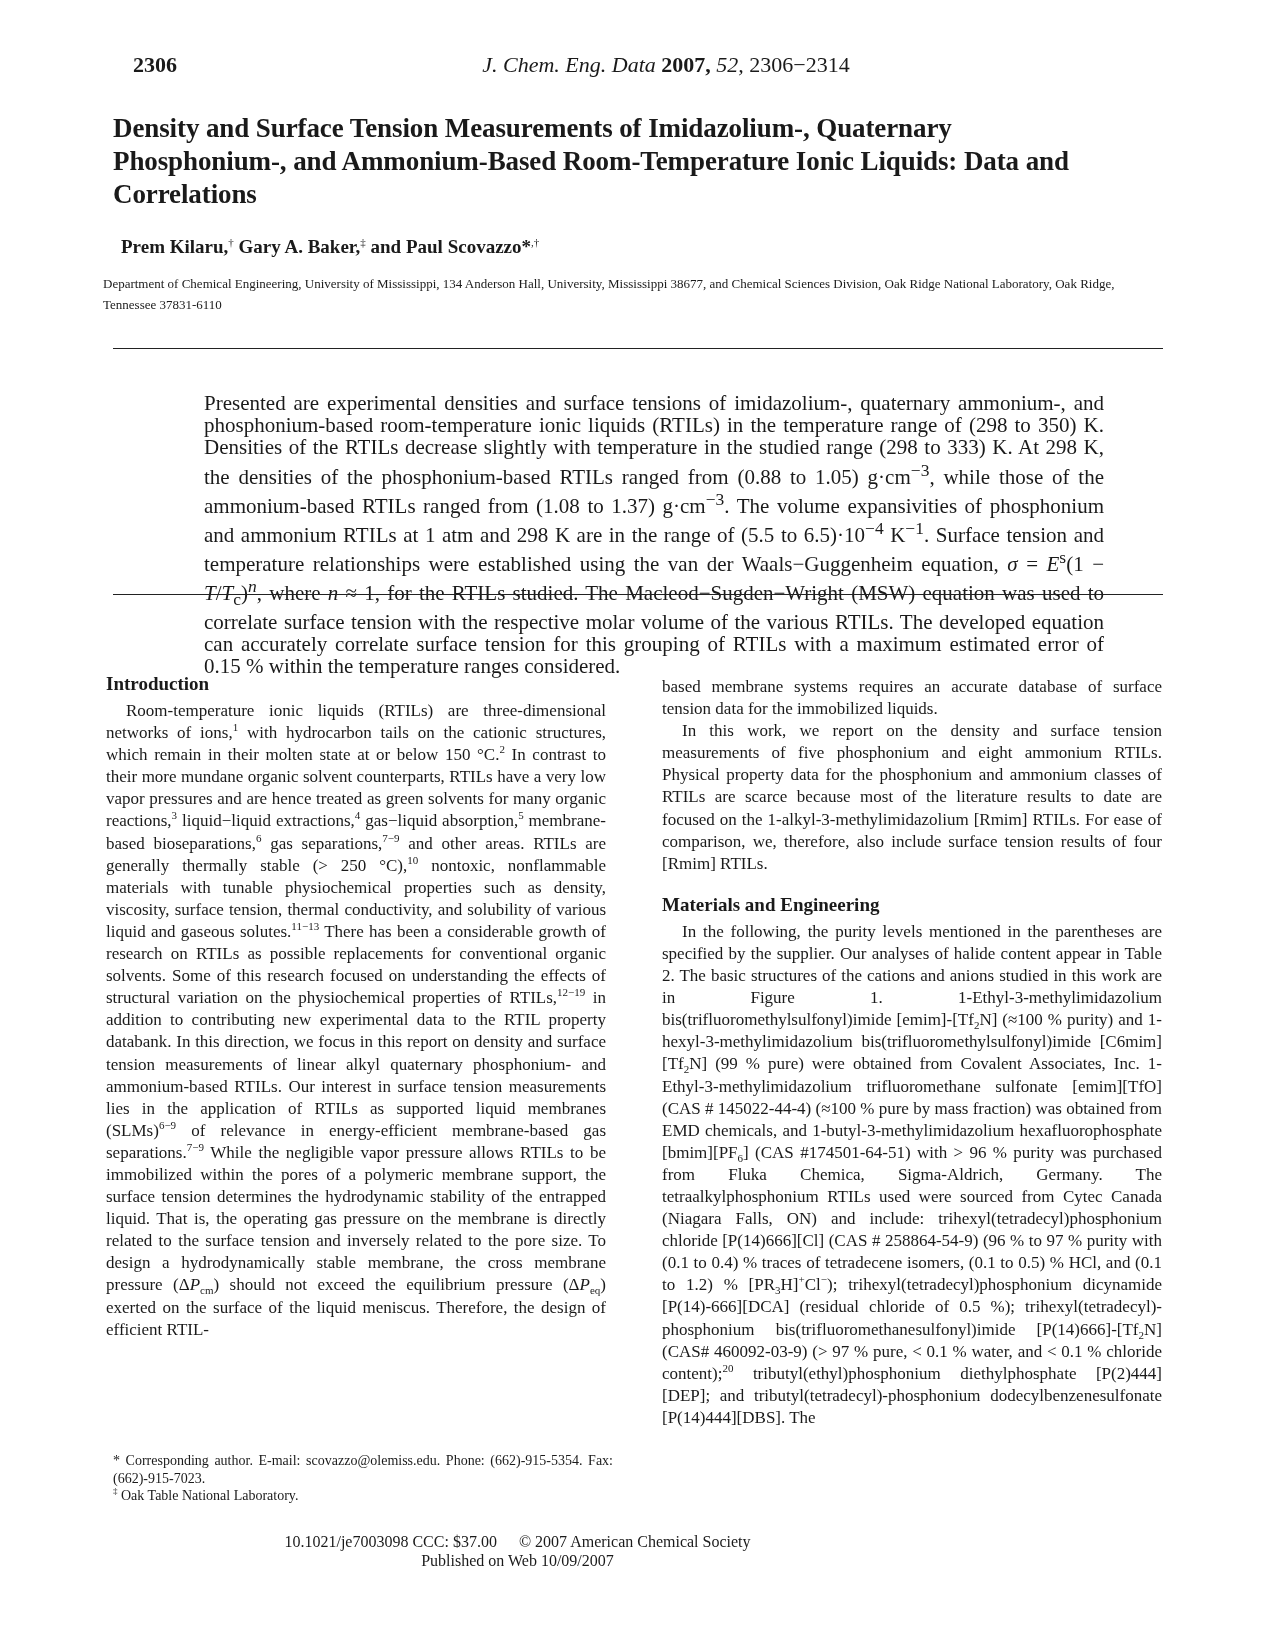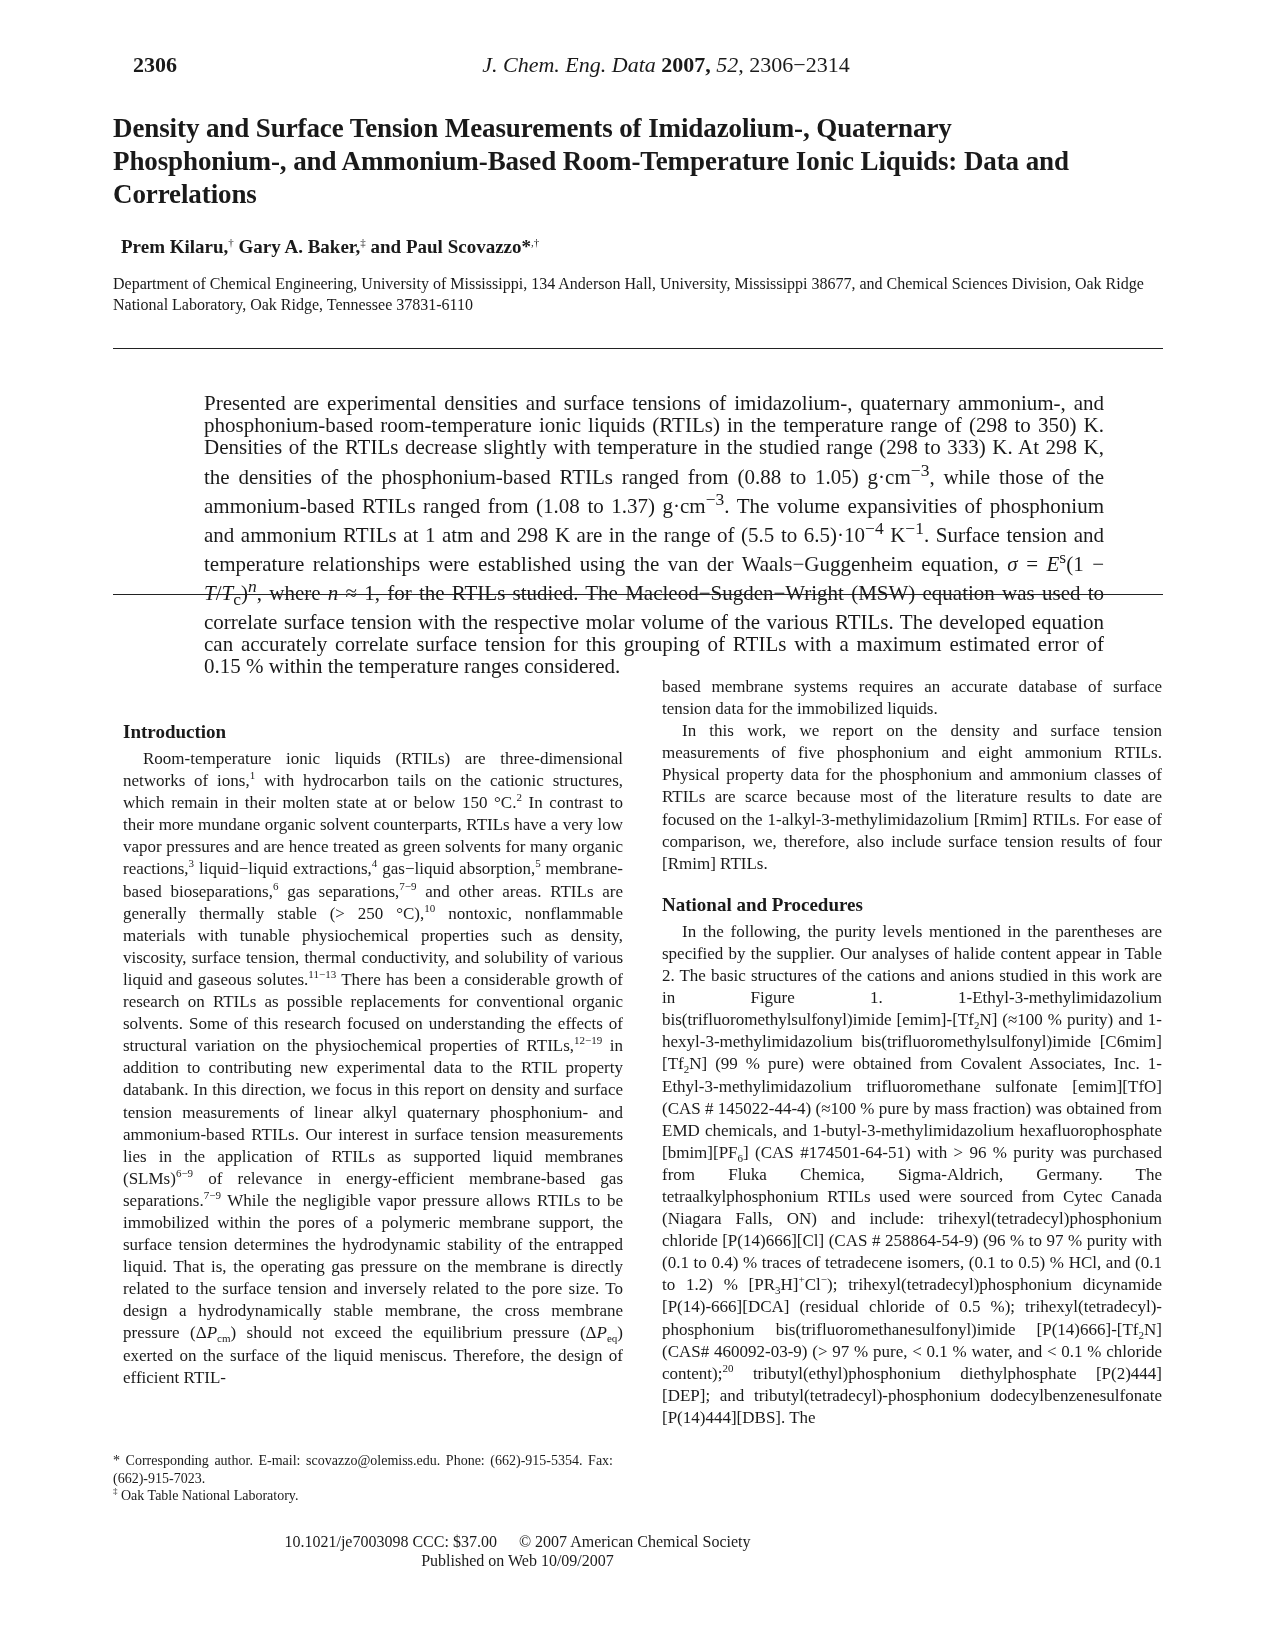--- a/index.html
+++ b/index.html
@@ -4,25 +4,25 @@
 <style>
   html, body { margin: 0; padding: 0; background: #ffffff; }
   body { width: 1275px; height: 1651px; position: relative; overflow: hidden; color: #1a1a1a; font-family: "Liberation Serif", serif; }
   .hdr { position: absolute; top: 52px; left: 113px; width: 1050px; height: 24px; font-size: 22px; margin-left: 20px; }
   .hdr .pg { position: absolute; left: 0; top: 0; font-weight: bold; }
   .hdr .jr { position: absolute; left: 16px; right: 0; top: 0; text-align: center; }
   .hdr .jr i { font-style: italic; }
   .title { position: absolute; top: 112px; left: 113px; width: 1000px; font-size: 27px; font-weight: bold; line-height: 33px; margin: 0; letter-spacing: -0.1px; }
   .authors { position: absolute; top: 236px; left: 113px; font-size: 19px; font-weight: bold; margin-left: 8px; }
   .authors sup { font-size: 11px; font-weight: normal; vertical-align: super; line-height: 0; }
-  .affil { position: absolute; top: 273px; left: 113px; width: 1050px; font-size: 16px; line-height: 21px; }
+  .affil { position: absolute; top: 273px; left: 103px; width: 1050px; font-size: 13px; line-height: 21px; }
   .rule { position: absolute; left: 113px; width: 1050px; height: 0; border-top: 1.3px solid #222; }
   .abstract { position: absolute; top: 376px; left: 188px; width: 900px; font-size: 21px; line-height: 22.2px; text-align: justify; margin: 16px; }
   .col { position: absolute; top: 672px; width: 500px; font-size: 17px; line-height: 22.1px; text-align: justify; }
-  .col.left { left: 123px; margin-top: 48px; }
+  .col.left { left: 106px; }
   .col.right { left: 662px; top: 676px; }
   .col h2 { font-size: 19px; font-weight: bold; margin: 0 0 4px 0; line-height: 24px; text-align: left; }
   .col p { margin: 0; text-indent: 20px; }
   .col p.noind { text-indent: 0; }
   .col sup { font-size: 11px; line-height: 0; vertical-align: super; }
   .col sub { font-size: 11px; line-height: 0; vertical-align: sub; }
   .gap { height: 18px; }
   .fn { position: absolute; top: 1452px; left: 113px; width: 500px; font-size: 14px; line-height: 17.5px; text-align: justify; }
   .fn div { margin: 0; }
   .fn sup { font-size: 9px; line-height: 0; vertical-align: super; }
@@ -63,20 +63,20 @@
 
 <div class="fn">
   <div>* Corresponding author. E-mail:  scovazzo@olemiss.edu. Phone:  (662)-915-5354. Fax:  (662)-915-7023.</div>
   <div><sup>‡</sup><span> Oak Table National Laboratory.</span></div>
 </div>
 
 <div class="col right">
   <p class="noind">based membrane systems requires an accurate database of surface tension data for the immobilized liquids.</p>
   <p>In this work, we report on the density and surface tension measurements of five phosphonium and eight ammonium RTILs. Physical property data for the phosphonium and ammonium classes of RTILs are scarce because most of the literature results to date are focused on the 1-alkyl-3-methylimidazolium [Rmim] RTILs. For ease of comparison, we, therefore, also include surface tension results of four [Rmim] RTILs.</p>
   <div class="gap"></div>
-  <h2>National and Procedures</h2>
+  <h2>Materials and Engineering</h2>
   <p><span>In the following, the purity levels mentioned in the parentheses are specified by the supplier. Our analyses of halide content appear in Table 2. The basic structures of the cations and anions studied in this work are in Figure 1. 1-Ethyl-3-methylimidazolium bis(trifluoromethylsulfonyl)imide [emim]-[Tf</span><sub>2</sub><span>N] (≈100 % purity) and 1-hexyl-3-methylimidazolium bis(trifluoromethylsulfonyl)imide [C6mim][Tf</span><sub>2</sub><span>N] (99 % pure) were obtained from Covalent Associates, Inc. 1-Ethyl-3-methylimidazolium trifluoromethane sulfonate [emim][TfO] (CAS # 145022-44-4) (≈100 % pure by mass fraction) was obtained from EMD chemicals, and 1-butyl-3-methylimidazolium hexafluorophosphate [bmim][PF</span><sub>6</sub><span>] (CAS #174501-64-51) with &gt; 96 % purity was purchased from Fluka Chemica, Sigma-Aldrich, Germany. The tetraalkylphosphonium RTILs used were sourced from Cytec Canada (Niagara Falls, ON) and include: trihexyl(tetradecyl)phosphonium chloride [P(14)666][Cl] (CAS # 258864-54-9) (96 % to 97 % purity with (0.1 to 0.4) % traces of tetradecene isomers, (0.1 to 0.5) % HCl, and (0.1 to 1.2) % [PR</span><sub>3</sub><span>H]</span><sup>+</sup><span>Cl</span><sup>−</sup><span>); trihexyl(tetradecyl)phosphonium dicynamide [P(14)-666][DCA] (residual chloride of 0.5 %); trihexyl(tetradecyl)-phosphonium bis(trifluoromethanesulfonyl)imide [P(14)666]-[Tf</span><sub>2</sub><span>N] (CAS# 460092-03-9) (&gt; 97 % pure, &lt; 0.1 % water, and &lt; 0.1 % chloride content);</span><sup>20</sup><span> tributyl(ethyl)phosphonium diethylphosphate [P(2)444][DEP]; and tributyl(tetradecyl)-phosphonium dodecylbenzenesulfonate [P(14)444][DBS]. The</span></p>
 </div>
 
 <div class="footer">
   <div><span>10.1021/je7003098 CCC: $37.00</span><span class="sp"></span><span>© 2007 American Chemical Society</span></div>
   <div>Published on Web 10/09/2007</div>
 </div>
 
 </body></html>

